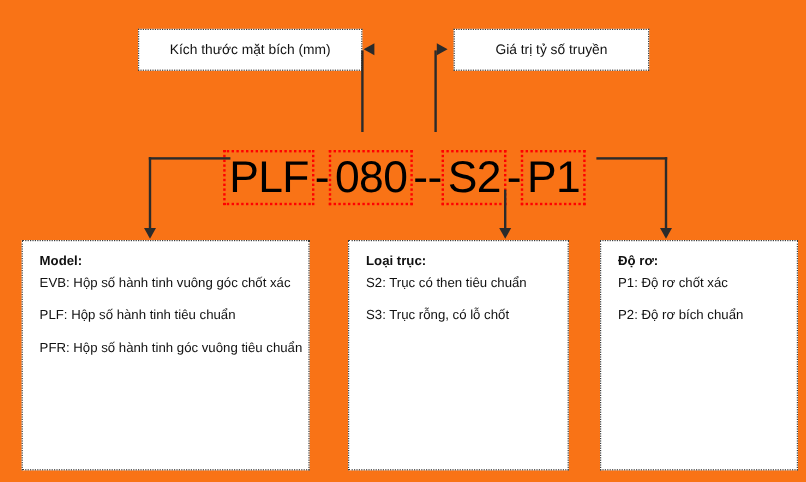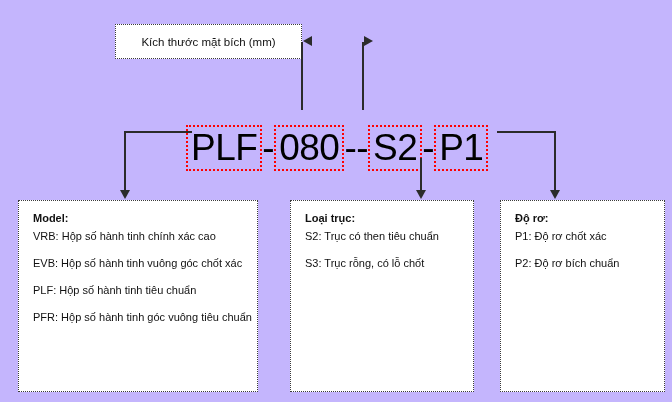--- a/index.html
+++ b/index.html
@@ -4,21 +4,21 @@
 <style>
   html, body {
     margin: 0;
     padding: 0;
     background: #ffffff;
   }
   #diagram-root {
     position: relative;
     width: 672px;
     height: 402px;
-    background: #c4b5fd;
+    background: #f97316;
     font-family: "Liberation Sans", sans-serif;
     overflow: hidden;
   }
   
   .callout {
     position: absolute;
     border: 1px dotted #3a3a3a;
     background: #ffffff;
     box-sizing: border-box;
   }
@@ -99,20 +99,23 @@
 </style>
 </head>
 <body>
 
 <div id="diagram-root">
 
   <div class="callout callout-top" style="left:115px; top:24px; width:187px; height:35px;">
     <span>Kích thước mặt bích (mm)</span>
   </div>
 
+  <div class="callout callout-top" style="left:378px; top:24px; width:163px; height:35px;">
+    <span>Giá trị tỷ số truyền</span>
+  </div>
 
   <div class="conn conn-v" style="left:301px; top:42px; height:68px;"></div>
 
   <div class="conn conn-h" style="left:308px; top:41px; width:0px;"></div>
   <div class="arrow arrow-left" style="left:303px; top:36px;"></div>
 
   <div class="conn conn-v" style="left:362px; top:42px; height:68px;"></div>
   <div class="arrow arrow-right" style="left:364px; top:36px;"></div>
 
   <div id="model-code">
@@ -132,21 +135,20 @@
 
   <div class="conn conn-v" style="left:420px; top:158px; height:34px;"></div>
   <div class="arrow arrow-down" style="left:416px; top:190px;"></div>
 
   <div class="conn conn-h" style="left:497px; top:131px; width:59px;"></div>
   <div class="conn conn-v" style="left:554px; top:131px; height:60px;"></div>
   <div class="arrow arrow-down" style="left:550px; top:190px;"></div>
 
   <div class="callout callout-list" style="left:18px; top:200px; width:240px; height:192px;">
     <div class="heading">Model:</div>
-    <div class="entry">VRB: Hộp số hành tinh chính xác cao</div>
     <div class="entry">EVB: Hộp số hành tinh vuông góc chốt xác</div>
     <div class="entry">PLF: Hộp số hành tinh tiêu chuẩn</div>
     <div class="entry">PFR: Hộp số hành tinh góc vuông tiêu chuẩn</div>
   </div>
 
   <div class="callout callout-list" style="left:290px; top:200px; width:184px; height:192px;">
     <div class="heading">Loại trục:</div>
     <div class="entry">S2: Trục có then tiêu chuẩn</div>
     <div class="entry">S3: Trục rỗng, có lỗ chốt</div>
   </div>

